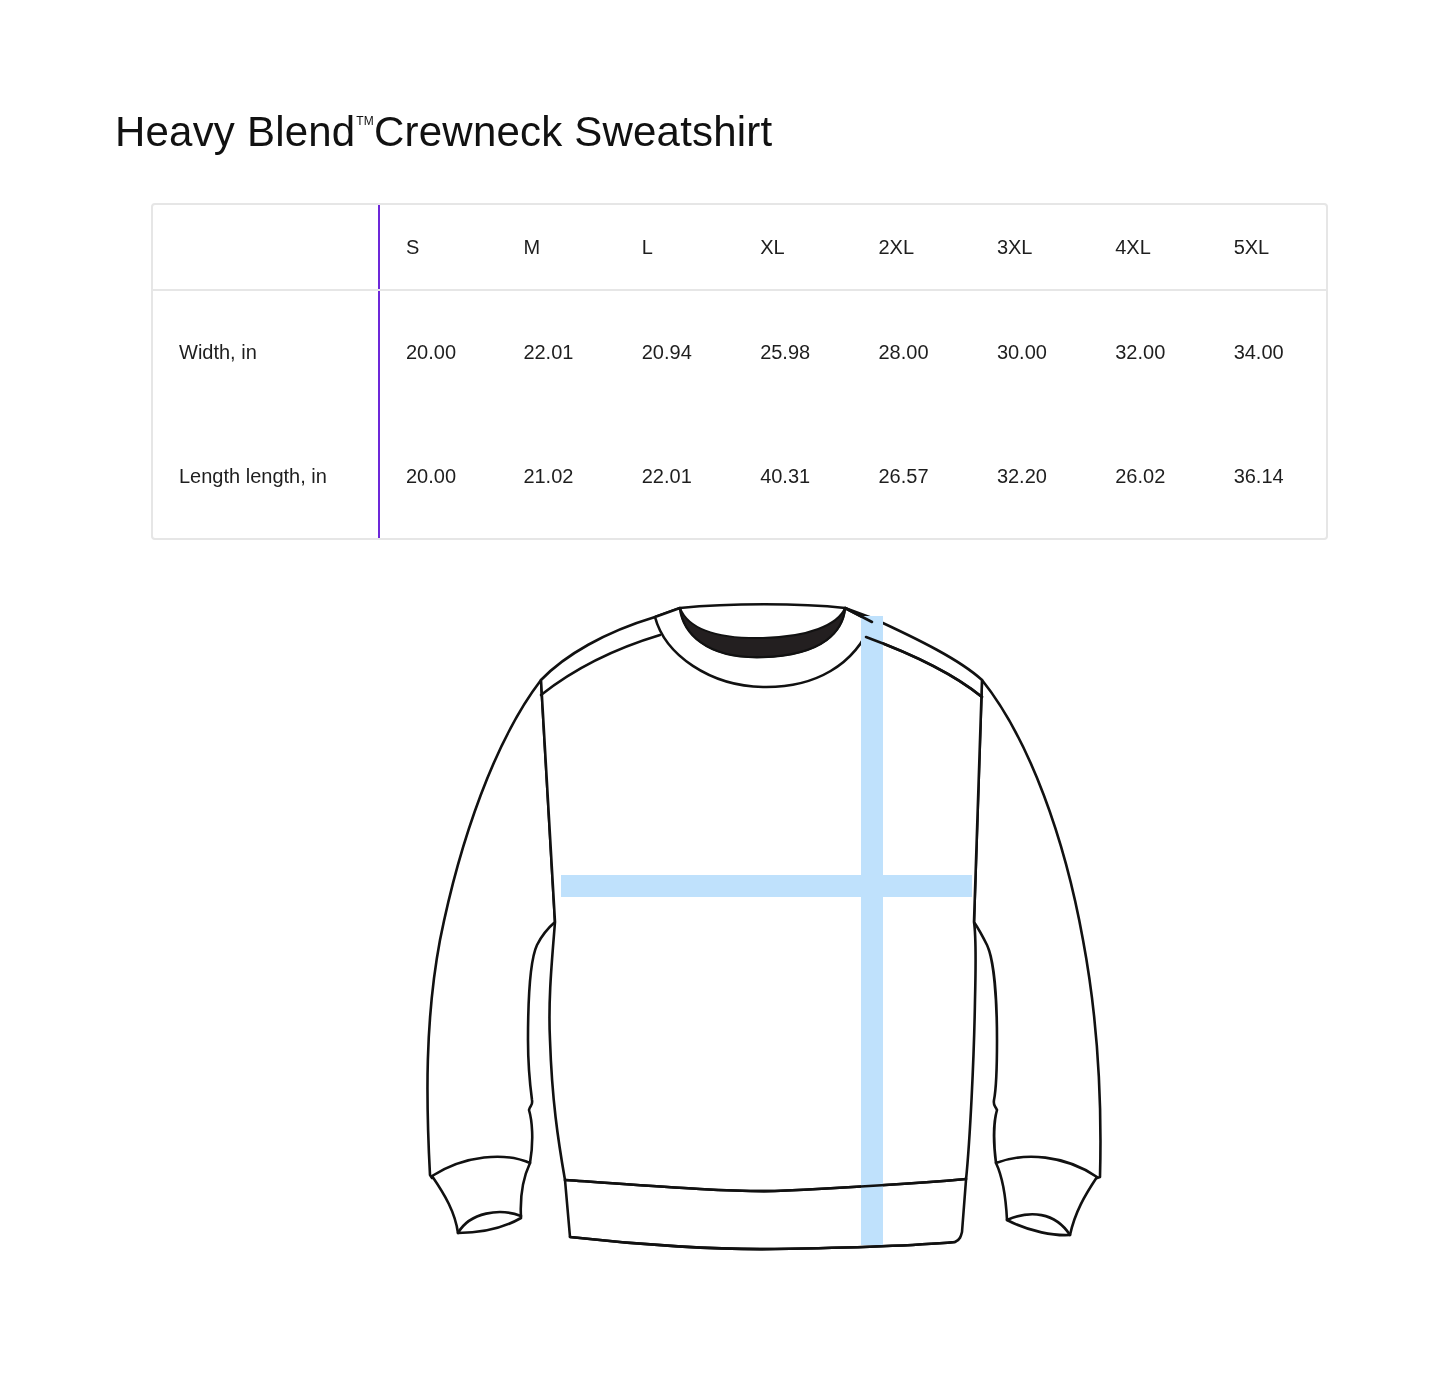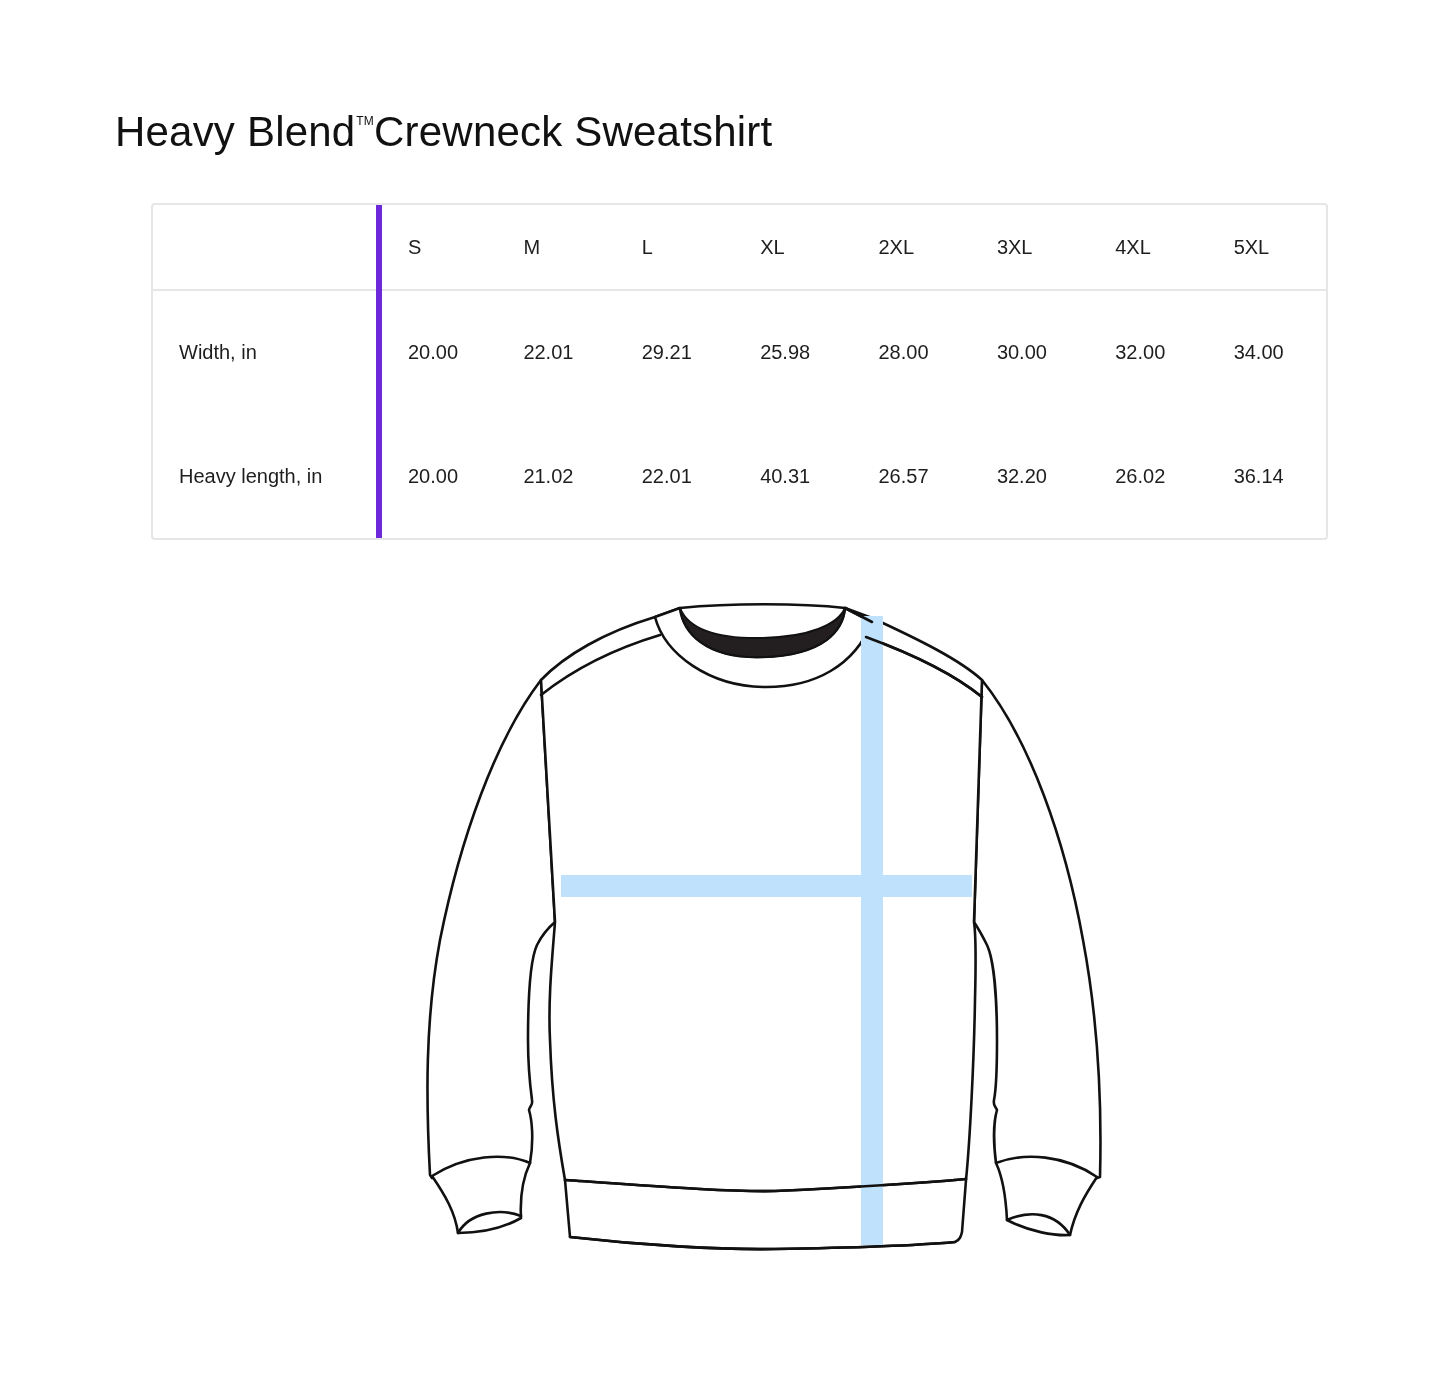--- a/index.html
+++ b/index.html
@@ -59,21 +59,21 @@
       color: #1e1e1e;
       text-align: left;
       vertical-align: middle;
       padding-left: 26px;
       white-space: nowrap;
     }
     table.size-table thead tr { height: 85px; }
     table.size-table tbody tr { height: 83px; }
     table.size-table thead th { border-bottom: 2px solid #e6e6e6; }
     table.size-table .label-cell {
-      border-right: 6px solid #6d28d9;
+      border-right: 2px solid #6d28d9;
     }
     table.size-table tbody tr.striped { background: #f5f5f5; }
 
     .illustration {
       position: absolute;
       left: 0;
       top: 0;
       width: 1445px;
       height: 1399px;
       pointer-events: none;
@@ -108,29 +108,29 @@
         <th>3XL</th>
         <th>4XL</th>
         <th>5XL</th>
       </tr>
     </thead>
     <tbody>
       <tr>
         <td class="label-cell">Width, in</td>
         <td>20.00</td>
         <td>22.01</td>
-        <td>29.21</td>
+        <td>20.94</td>
         <td>25.98</td>
         <td>28.00</td>
         <td>30.00</td>
         <td>32.00</td>
         <td>34.00</td>
       </tr>
       <tr>
-        <td class="label-cell">Heavy length, in</td>
+        <td class="label-cell">Length length, in</td>
         <td>20.00</td>
         <td>21.02</td>
         <td>22.01</td>
         <td>40.31</td>
         <td>26.57</td>
         <td>32.20</td>
         <td>26.02</td>
         <td>36.14</td>
       </tr>
     </tbody>

